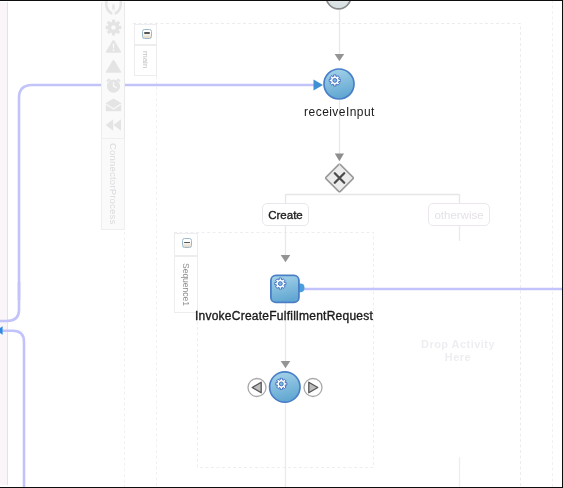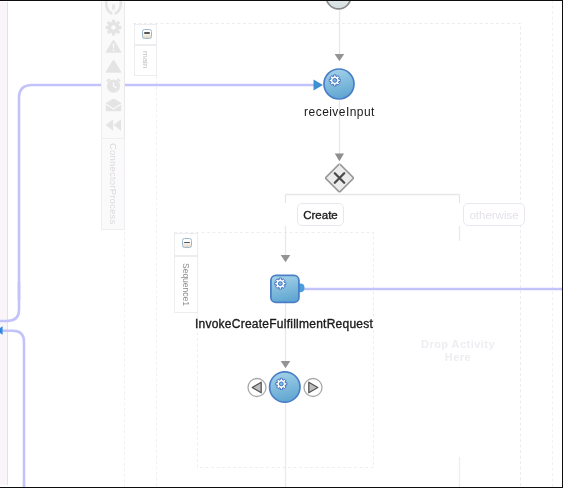--- a/index.html
+++ b/index.html
@@ -43,21 +43,21 @@
           writing-mode:vertical-rl;text-orientation:mixed;letter-spacing:0px;
           left:0;top:0;width:100%;height:100%;display:flex;
           align-items:center;justify-content:center;}
 
   .nodelabel{position:absolute;font-size:12px;color:#1a1a1a;white-space:nowrap;
              text-align:center;letter-spacing:0.45px;}
   .nodelabel.bold{letter-spacing:0.25px;-webkit-text-stroke:0.35px #1a1a1a;}
 
   .branchbox{position:absolute;box-sizing:border-box;border-radius:5px;
              display:flex;align-items:center;justify-content:center;
-             font-size:11.5px;background:#fff;margin-left:35px;}
+             font-size:11.5px;background:#fff;}
   .branch-active{border:1px solid #eae6ed;color:#1d1d1d;-webkit-text-stroke:0.35px #1d1d1d;}
   .branch-faded{border:1px solid #ece7ef;color:#e5e1e8;}
 
   .dropzone{position:absolute;text-align:center;font-size:11px;color:#eeedf1;
             line-height:12.5px;font-weight:600;letter-spacing:.45px;}
 </style>
 </head>
 <body>
 
 <div id="root">
@@ -205,21 +205,21 @@
     <div class="vlabel">Sequence1</div>
   </div>
 
   <svg class="abs" style="left:268px;top:272px;width:42px;height:34px;">
     <path d="M26,11.4 L32.5,11.4 Q36.5,11.4 36.5,15.8 Q36.5,20.2 32.5,20.2 L26,20.2 Z" fill="#4a9ede"></path>
     <rect x="2.9" y="3.4" width="28" height="27" rx="5" fill="url(#gnode)" stroke="#4a7fc8" stroke-width="1.8"></rect>
     <g transform="translate(12.3,11.6)">
         <use href="#gear"></use>
       </g>
   </svg>
-  <div class="nodelabel bold" style="left:184px;top:309px;width:200px;margin-top:8px;">InvokeCreateFulfillmentRequest</div>
+  <div class="nodelabel bold" style="left:184px;top:309px;width:200px;">InvokeCreateFulfillmentRequest</div>
 
   <svg class="abs" style="left:244px;top:368px;width:92px;height:36px;">
     <circle cx="13" cy="19.5" r="9" fill="#fff" stroke="#a8a8a8" stroke-width="1.3"></circle>
     <path d="M17.2,14.2 L17.2,24.8 L8.2,19.5 Z" fill="#bdbdbd" stroke="#555" stroke-width="1.3" stroke-linejoin="round"></path>
     <circle cx="69" cy="19.5" r="9" fill="#fff" stroke="#a8a8a8" stroke-width="1.3"></circle>
     <path d="M64.8,14.2 L64.8,24.8 L73.8,19.5 Z" fill="#bdbdbd" stroke="#555" stroke-width="1.3" stroke-linejoin="round"></path>
     <circle cx="40.8" cy="19" r="15.2" fill="url(#gnode)" stroke="#4a7fc8" stroke-width="1.7"></circle>
     <g transform="translate(37.3,15.9)">
         <use href="#gear"></use>
       </g>

